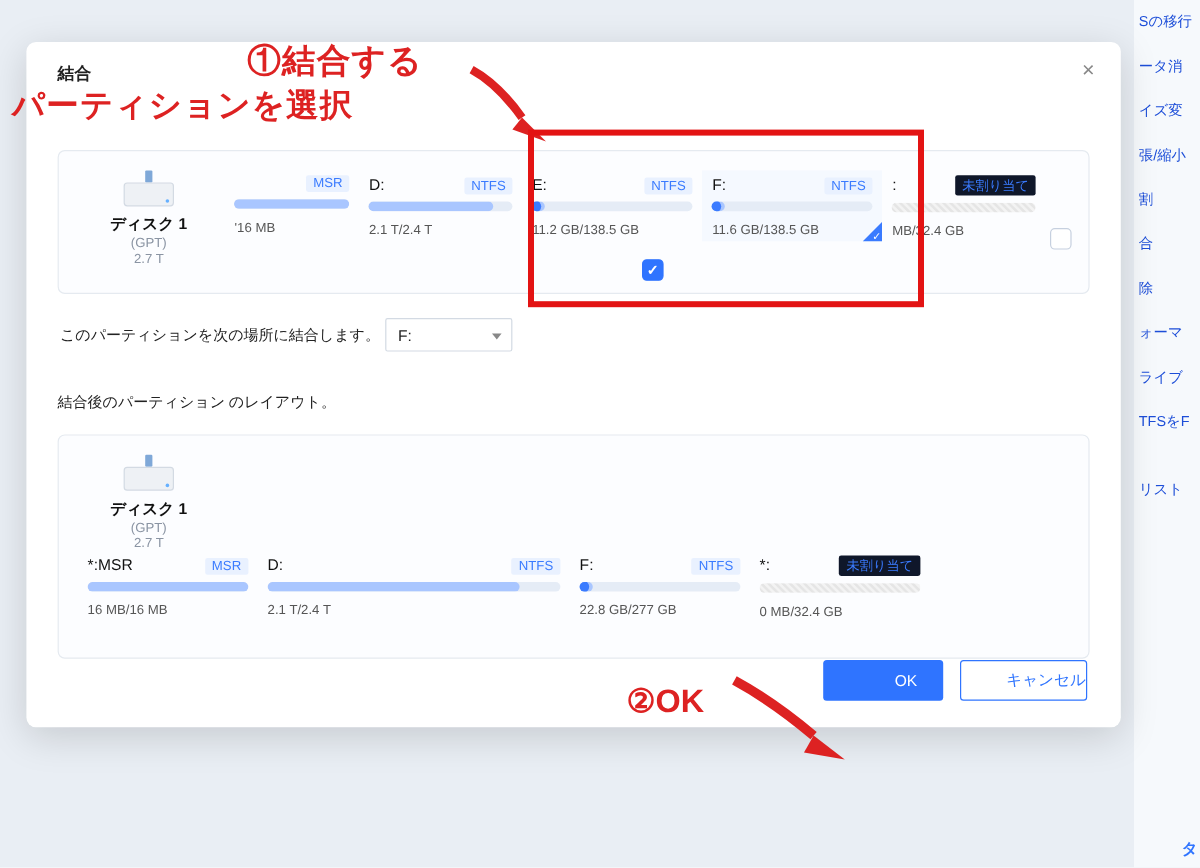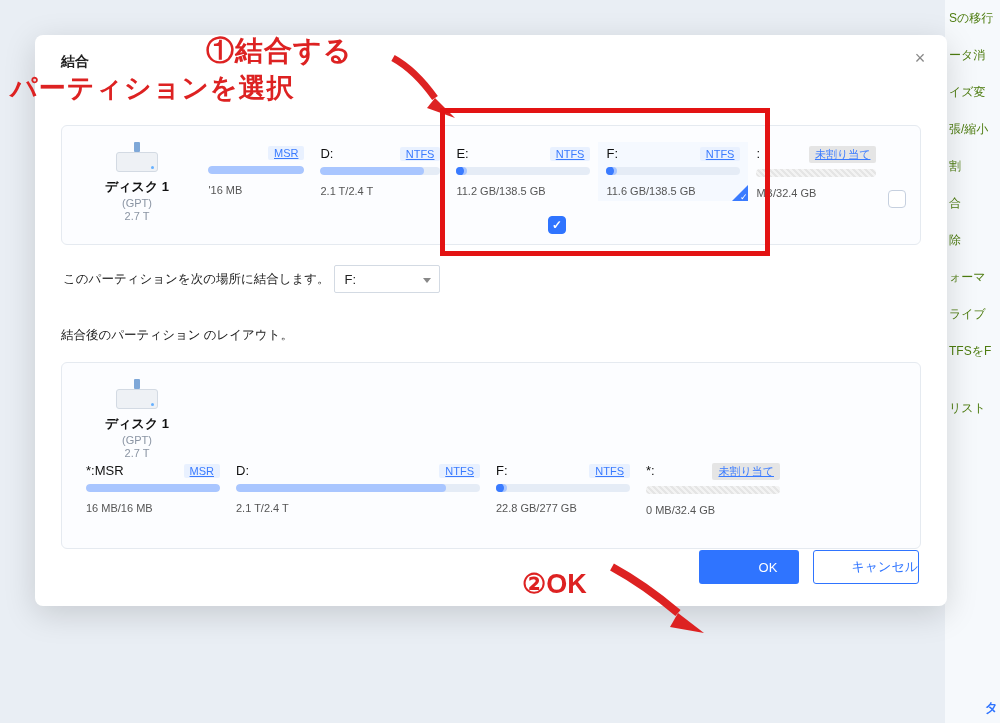--- a/index.html
+++ b/index.html
@@ -1,24 +1,24 @@
 <!DOCTYPE html>
 <html><head>
 <meta charset="utf-8">
 <style>
   * { box-sizing: border-box; margin: 0; padding: 0; font-family: "Segoe UI", Meiryo, sans-serif; }
   body { width: 1000px; height: 723px; background: #e9eef4; position: relative; overflow: hidden; }
 
   
   .bg-strip { position: absolute; right: 0; top: 0; width: 55px; height: 100%; background: #f6f9fc; }
-  .bg-strip div { font-size: 12px; color: #4d7c0f; padding: 10px 4px; white-space: nowrap; overflow: hidden; }
+  .bg-strip div { font-size: 12px; color: #1d4ed8; padding: 10px 4px; white-space: nowrap; overflow: hidden; }
 
   
   .dialog {
-    position: absolute; left: 35px; top: 35px; width: 912px; height: 571px;
+    position: absolute; left: 22px; top: 35px; width: 912px; height: 571px;
     background: #fff; border-radius: 8px; box-shadow: 0 8px 32px rgba(0,0,0,0.15);
     padding: 18px 26px 20px 26px;
   }
   .dialog-title { font-size: 14px; font-weight: 600; color: #222; }
   .close-btn { position: absolute; top: 14px; right: 18px; width: 18px; height: 18px; cursor: pointer; color: #888; font-size: 18px; line-height: 18px; text-align: center; }
 
   
   .panel {
     border: 1px solid #e5eaf0; border-radius: 6px; background: #fcfdff;
     margin-top: 54px; padding: 16px 16px 22px 16px; position: relative;
@@ -42,23 +42,23 @@
   .part.sel { background: #f5f9ff; }
   .part.sel::after {
     content: ""; position: absolute; right: 0; bottom: 0; width: 0; height: 0;
     border-style: solid; border-width: 0 0 16px 16px; border-color: transparent transparent #3a7bff transparent;
   }
   .part.sel .tick { position: absolute; right: 1px; bottom: -1px; font-size: 9px; color: #fff; z-index: 2; }
 
   .part-head { display: flex; justify-content: space-between; align-items: baseline; }
   .part-letter { font-size: 13px; color: #111; }
   .part-fs {
-    font-size: 11px; color: #3a7bff; background: #e9f1ff; padding: 1px 6px; border-radius: 2px; text-decoration: underline;
-  }
-  .part-fs.unalloc { color: #3a7bff; background: #e5e5e5; }
+    font-size: 11px; color: #3a7bff; background: #e9f1ff; padding: 1px 6px; border-radius: 2px;
+  }
+  .part-fs.unalloc { color: #3a7bff; background: #0f172a; }
 
   .bar { height: 8px; background: #e5ecf6; border-radius: 4px; margin: 6px 0; position: relative; overflow: hidden; }
   .bar .fill { height: 100%; background: #a9c6ff; border-radius: 4px; }
   .bar .knob { position: absolute; left: -2px; top: -1px; width: 10px; height: 10px; background: #3a7bff; border-radius: 50%; }
   .bar.hatched {
     background-image: linear-gradient(45deg,#e5e5e5 25%,transparent 25%,transparent 50%,#e5e5e5 50%,#e5e5e5 75%,transparent 75%);
     background-size: 6px 6px; background-color: #f3f3f3;
   }
   .part-size { font-size: 11px; color: #555; margin-top: 10px; }
 

